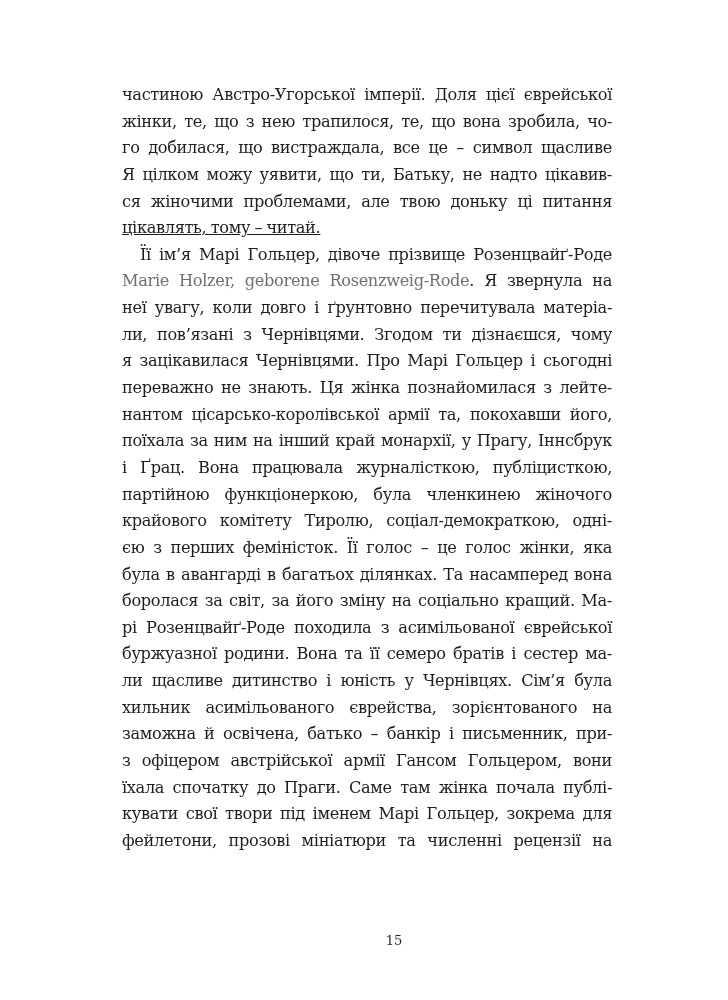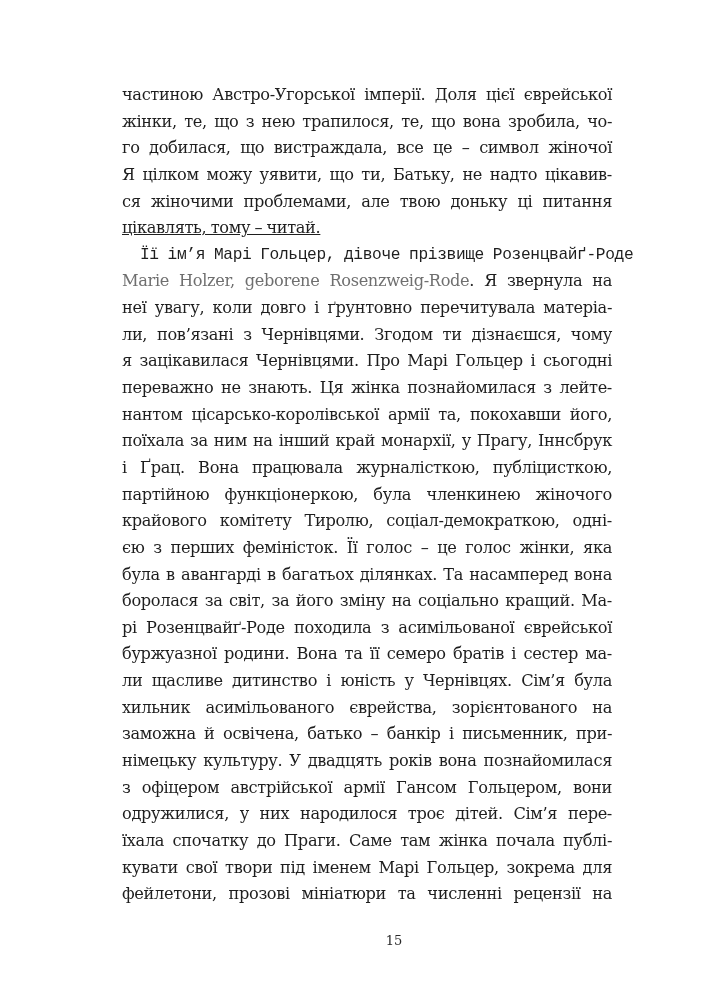--- a/index.html
+++ b/index.html
@@ -17,41 +17,41 @@
   .line {
     height: 26.65px;
     line-height: 26.65px;
     white-space: nowrap;
     text-align: justify;
     text-align-last: justify;
     letter-spacing: -0.35px;
     word-spacing: -0.5px;
   }
   .line.last { text-align-last: left; text-decoration: underline; }
-  .line.indent { padding-left: 18px; font-family: Liberation Mono, monospace; }
+  .line.indent { padding-left: 18px; }
   .foreign { color: #6f6f6f; }
   .page-number {
     position: absolute;
     left: 0; width: 728px;
     top: 933px;
     text-align: center;
     font-family: "DejaVu Serif", "Liberation Serif", serif;
     font-size: 13px;
     color: #2a2a2a;
     margin-left: 30px;
   }
 </style>
 </head>
 <body>
 
 <div class="page">
   <div class="text-block" id="text-block">
       <div class="line"><span>частиною Австро-Угорської імперії. Доля цієї єврейської</span></div>
       <div class="line"><span>жінки, те, що з нею трапилося, те, що вона зробила, чо-</span></div>
-      <div class="line"><span>го добилася, що вистраждала, все це – символ жіночої</span></div>
+      <div class="line"><span>го добилася, що вистраждала, все це – символ щасливе</span></div>
       <div class="line"><span>Я цілком можу уявити, що ти, Батьку, не надто цікавив-</span></div>
       <div class="line"><span>ся жіночими проблемами, але твою доньку ці питання</span></div>
       <div class="line last"><span>цікавлять, тому – читай.</span></div>
       <div class="line indent"><span>Її ім’я Марі Гольцер, дівоче прізвище Розенцвайґ-Роде</span></div>
       <div class="line"><span class="foreign">Marie Holzer, geborene Rosenzweig-Rode</span><span>. Я звернула на</span></div>
       <div class="line"><span>неї увагу, коли довго і ґрунтовно перечитувала матеріа-</span></div>
       <div class="line"><span>ли, пов’язані з Чернівцями. Згодом ти дізнаєшся, чому</span></div>
       <div class="line"><span>я зацікавилася Чернівцями. Про Марі Гольцер і сьогодні</span></div>
       <div class="line"><span>переважно не знають. Ця жінка познайомилася з лейте-</span></div>
       <div class="line"><span>нантом цісарсько-королівської армії та, покохавши його,</span></div>
@@ -60,21 +60,19 @@
       <div class="line"><span>партійною функціонеркою, була членкинею жіночого</span></div>
       <div class="line"><span>крайового комітету Тиролю, соціал-демократкою, одні-</span></div>
       <div class="line"><span>єю з перших феміністок. Її голос – це голос жінки, яка</span></div>
       <div class="line"><span>була в авангарді в багатьох ділянках. Та насамперед вона</span></div>
       <div class="line"><span>боролася за світ, за його зміну на соціально кращий. Ма-</span></div>
       <div class="line"><span>рі Розенцвайґ-Роде походила з асимільованої єврейської</span></div>
       <div class="line"><span>буржуазної родини. Вона та її семеро братів і сестер ма-</span></div>
       <div class="line"><span>ли щасливе дитинство і юність у Чернівцях. Сім’я була</span></div>
       <div class="line"><span>хильник асимільованого єврейства, зорієнтованого на</span></div>
       <div class="line"><span>заможна й освічена, батько – банкір і письменник, при-</span></div>
-      <div class="line"><span>німецьку культуру. У двадцять років вона познайомилася</span></div>
       <div class="line"><span>з офіцером австрійської армії Гансом Гольцером, вони</span></div>
-      <div class="line"><span>одружилися, у них народилося троє дітей. Сім’я пере-</span></div>
       <div class="line"><span>їхала спочатку до Праги. Саме там жінка почала публі-</span></div>
       <div class="line"><span>кувати свої твори під іменем Марі Гольцер, зокрема для</span></div>
       <div class="line"><span>фейлетони, прозові мініатюри та численні рецензії на</span></div>
     </div>
   <div class="page-number">15</div>
 </div>
 
 </body></html>

